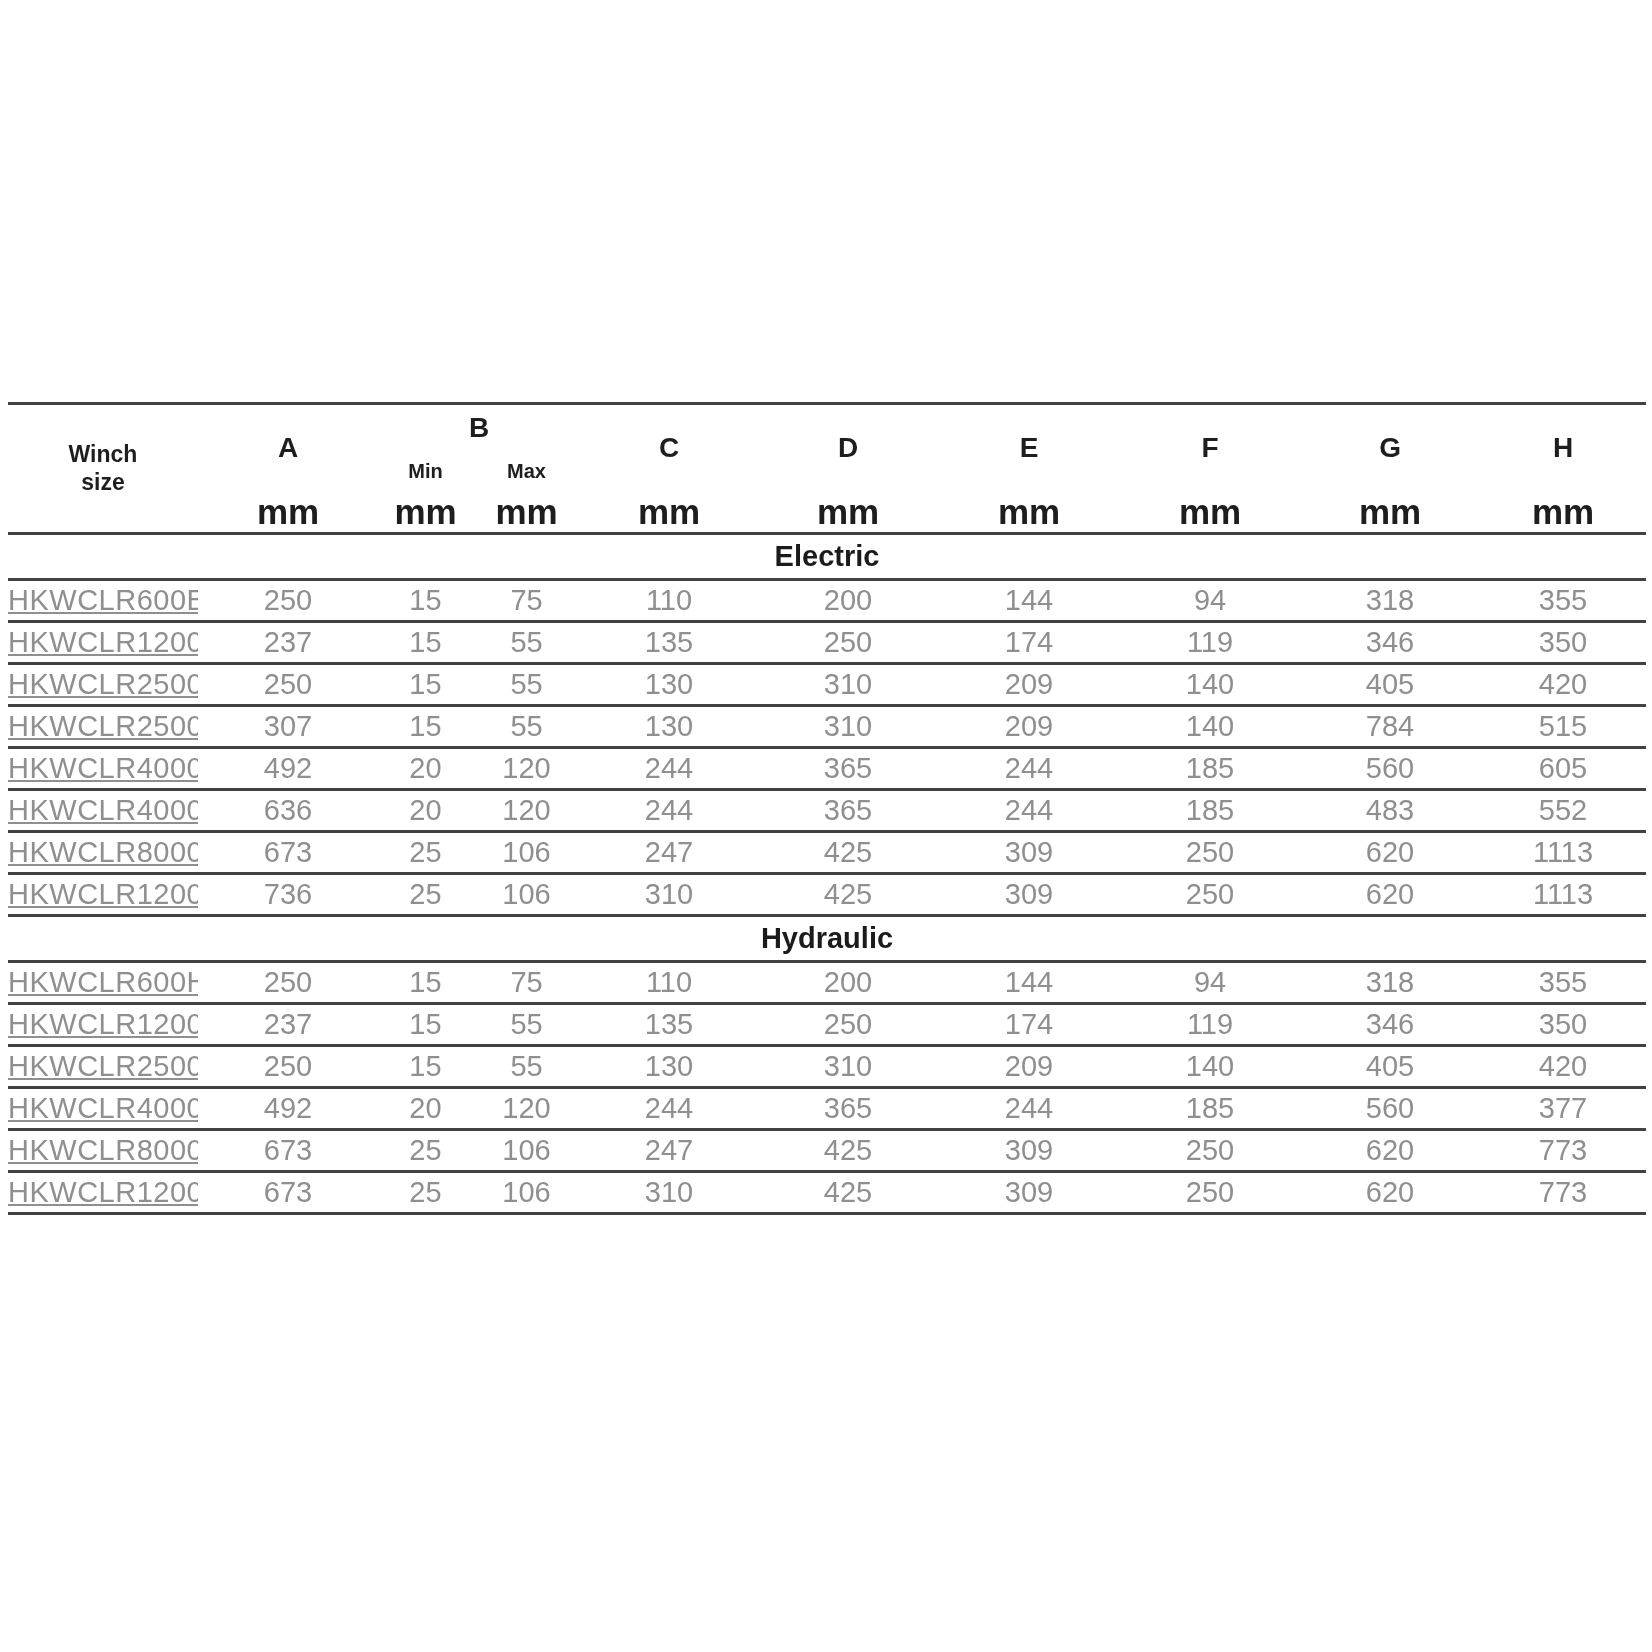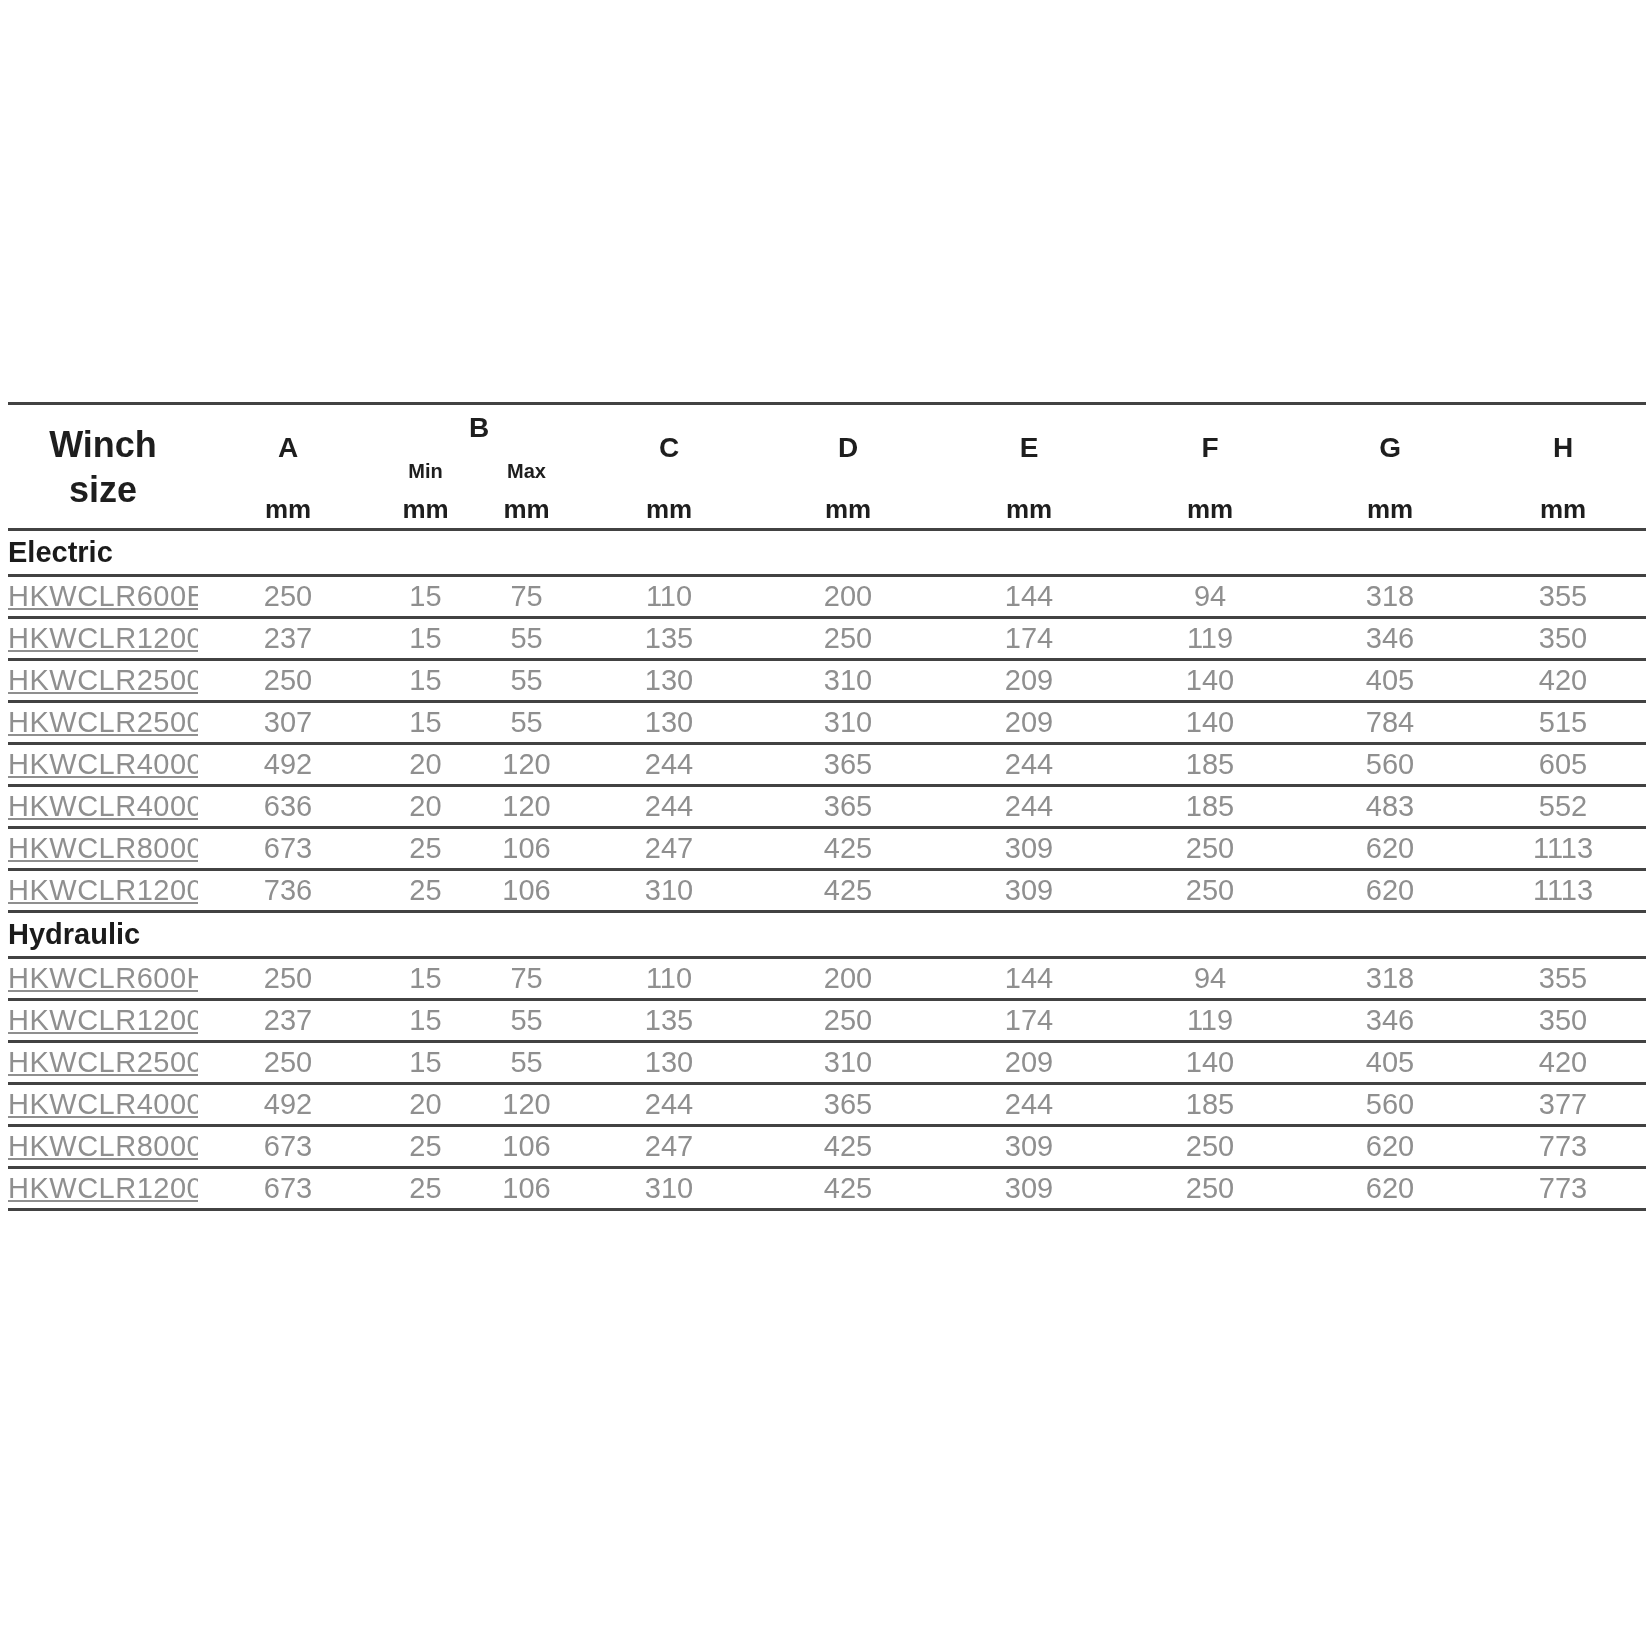--- a/index.html
+++ b/index.html
@@ -35,41 +35,41 @@
   thead td {
     color: #1e1e1e;
     font-weight: bold;
     text-align: center;
   }
   tr.letters-row { height: 48px; }
   tr.minmax-row  { height: 40px; }
   tr.units-row   { height: 38px; }
   tr.letters-row td { font-size: 28px; }
   tr.minmax-row td  { font-size: 20px; }
-  tr.units-row td   { font-size: 26px; vertical-align: middle; }
+  tr.units-row td   { font-size: 35px; vertical-align: middle; }
   td.winch-cell {
     vertical-align: middle;
     text-align: center;
   }
   td.winch-cell .winch-inner {
     width: 110px;
     margin: 0 auto;
     white-space: normal;
     line-height: 1.25;
-    font-size: 36px;
+    font-size: 23px;
   }
   td.letter-cell { vertical-align: middle; }
   td.b-cell      { vertical-align: middle; }
   tr.letters-row { border-top: 3px solid #424242; }
   tr.units-row   { border-bottom: 3px solid #424242; }
   
   tbody tr { border-bottom: 3px solid #424242; }
   tr.section-row { height: 46px; }
   tr.section-row td {
-    text-align: left;
+    text-align: center;
     font-weight: bold;
     color: #1b1b1b;
     font-size: 29px;
     vertical-align: middle;
   }
   tr.data-row { height: 42px; }
   tr.data-row td {
     color: #8f8f8f;
     font-size: 29px;
     text-align: center;

